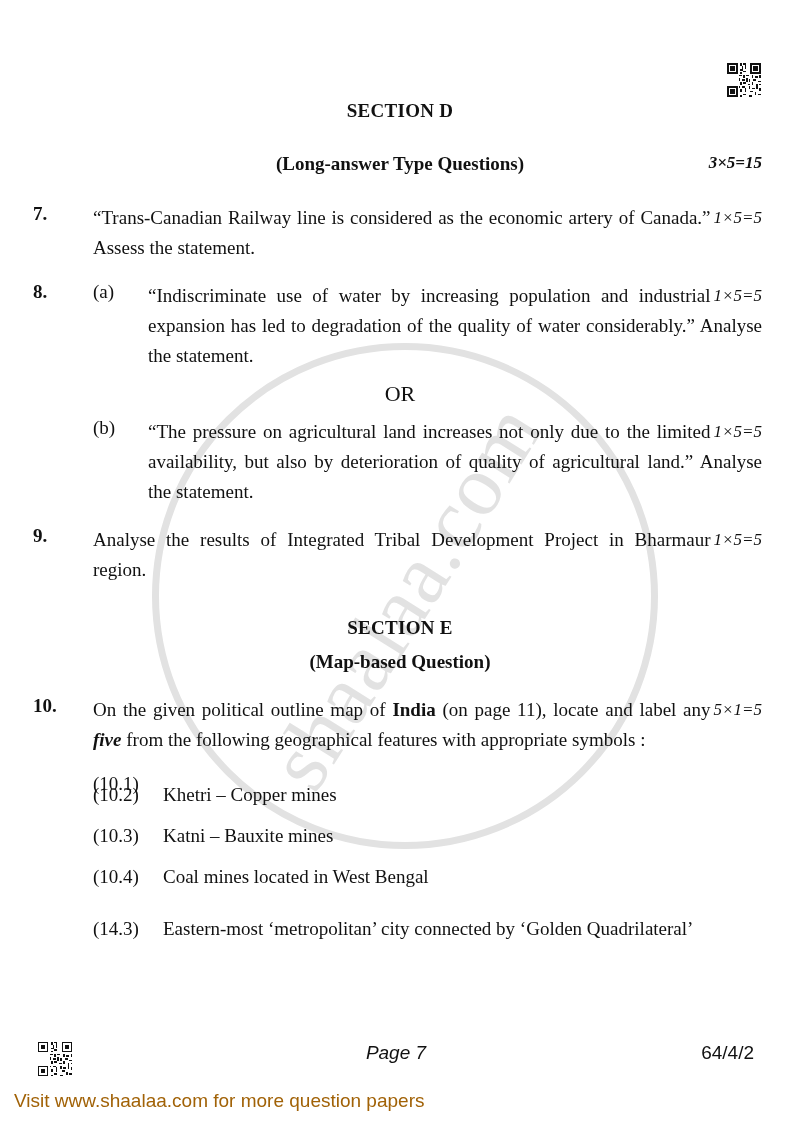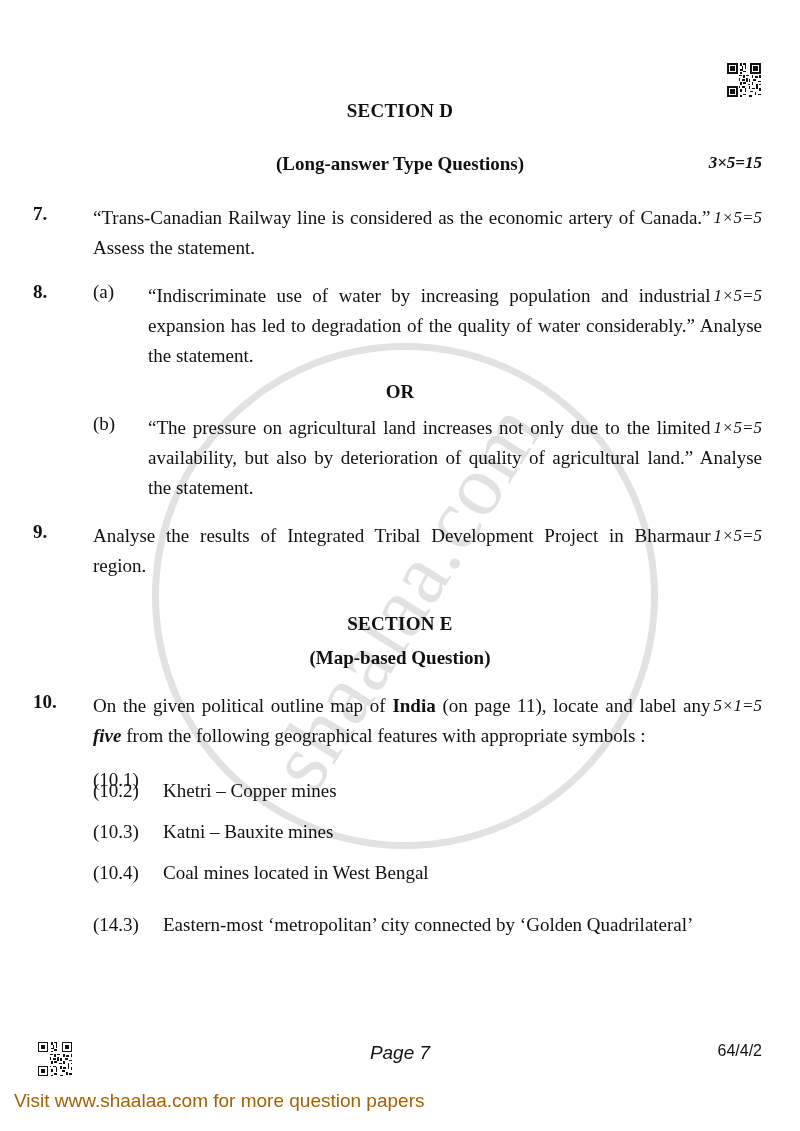--- a/index.html
+++ b/index.html
@@ -107,22 +107,22 @@
     margin-left: 115px;
   }
   .marks-inline {
     float: right;
     font-style: italic;
     font-size: 17px;
     margin-left: 3px;
   }
   .or {
     text-align: center;
-    font-weight: bold;
-    font-size: 19px;
+    font-weight: normal;
+    font-size: 22px;
   }
 
   .mapitem {
     position: relative;
     margin: 0 38px 0 93px;
     font-size: 19px;
     line-height: 30px;
   }
   .mapitem-num {
     position: absolute;
@@ -134,38 +134,38 @@
     display: block;
     margin-left: 70px;
     text-align: justify;
   }
   .mapitem-text.nojust { text-align: left; }
 
   
   .footer {
     position: absolute;
     left: 0;
-    right: 0;
+    right: 8px;
     top: 1042px;
     height: 30px;
     z-index: 2;
   }
   .footer-page {
     position: absolute;
     left: 0; right: 0;
     text-align: center;
     font-style: italic;
     font-size: 19px;
     font-family: "Liberation Sans", sans-serif;
   }
   .footer-code {
     position: absolute;
     right: 38px;
     top: 0;
-    font-size: 16px;
+    font-size: 19px;
     font-family: "Liberation Sans", sans-serif;
   }
   .visit {
     position: absolute;
     left: 14px;
     top: 1090px;
     font-family: "Liberation Sans", sans-serif;
     font-size: 19px;
     color: #a16207;
     z-index: 2;

